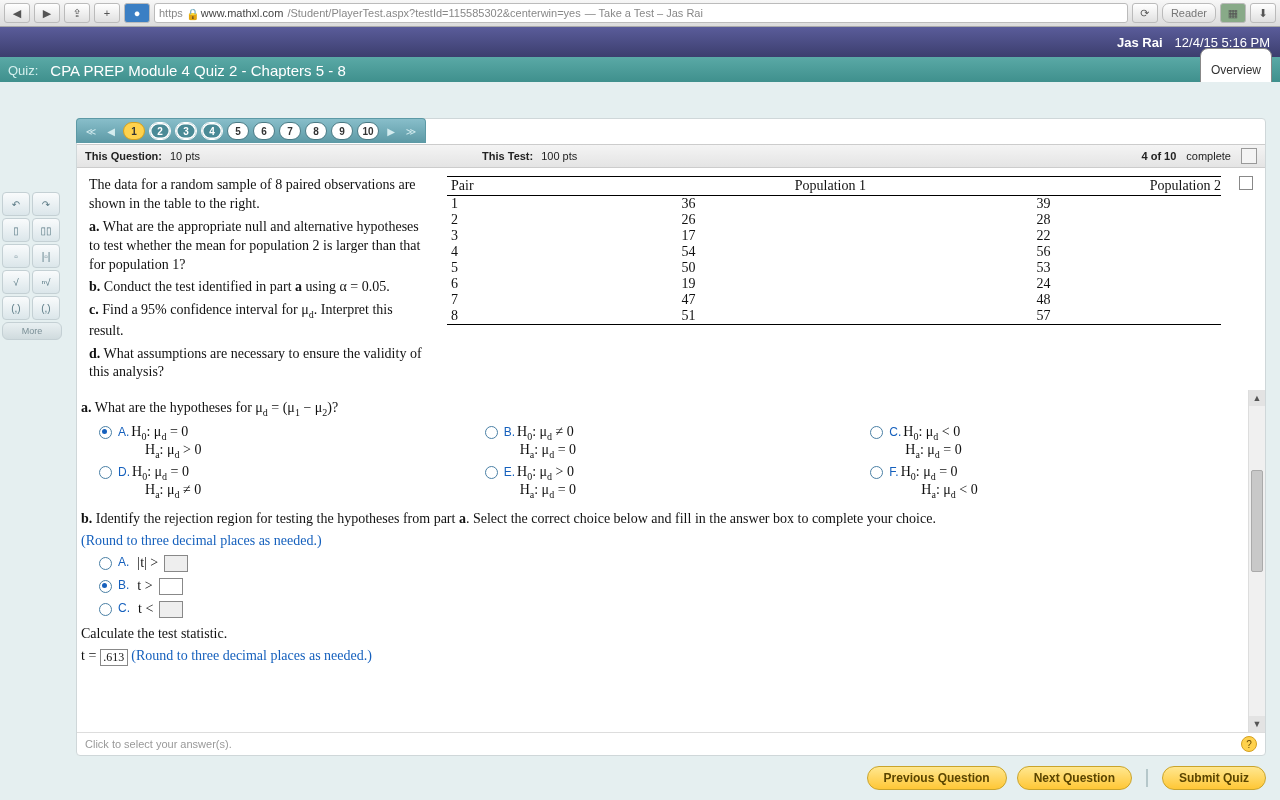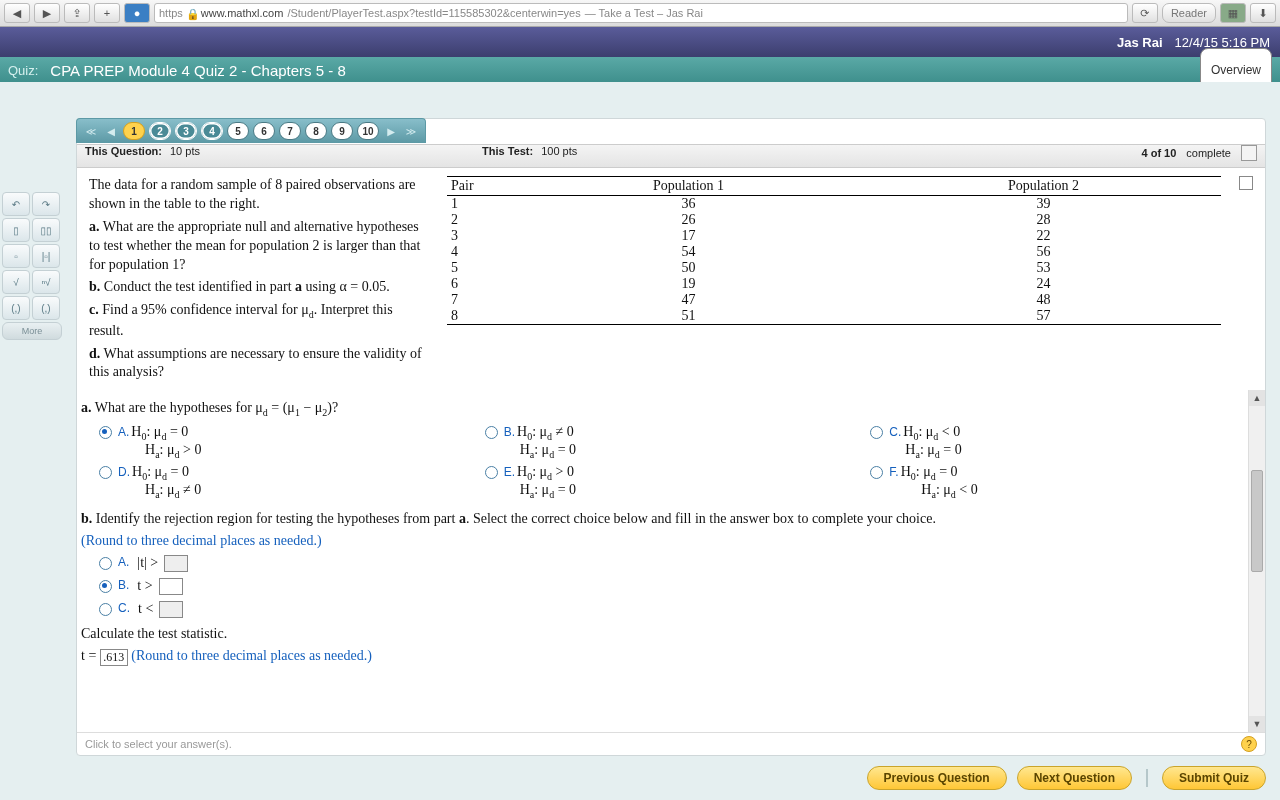--- a/index.html
+++ b/index.html
@@ -24,33 +24,33 @@
   .side-btn{flex:1;height:22px;background:linear-gradient(#f9fbfc,#dbe6ea);border:1px solid #c4d0d4;border-radius:4px;display:flex;align-items:center;justify-content:center;font-size:10px;color:#5a7a85}
   .side-more{width:100%;height:16px;background:linear-gradient(#e9f0f2,#d0dbde);border:1px solid #c4d0d4;border-radius:6px;display:flex;align-items:center;justify-content:center;font-size:9px;color:#7a8f96}
   .main{position:absolute;left:76px;right:14px;top:36px;bottom:44px;background:#fff;border:1px solid #cfd7d9;border-radius:4px;display:flex;flex-direction:column}
   
   .nav-row{height:24px;background:linear-gradient(#88beca,#5c99a5);border-radius:4px 4px 0 0;display:flex;align-items:center;padding:0 6px;gap:4px;width:fit-content;position:relative;top:-1px;left:-1px;border:1px solid #5c99a5;border-bottom:none}
   .nav-arrow{width:16px;height:16px;color:#d4ecef;font-size:10px;display:flex;align-items:center;justify-content:center}
   .nav-pill{width:20px;height:16px;border-radius:9px;background:#fff;color:#333;border:1px solid #4a7a85;display:flex;align-items:center;justify-content:center;font-size:10px;font-weight:bold}
   .nav-pill.current{background:#ffd24d;border-color:#d4a020}
   .nav-pill.circled{box-shadow:0 0 0 1.5px #fff inset;background:#4a8a96;color:#fff;border-color:#fff}
   
-  .info-row{display:flex;align-items:flex-start;height:22px;background:linear-gradient(#f4f4f4,#e4e4e4);border-bottom:1px solid #ccc;border-top:1px solid #ccc;padding:0 8px;font-size:11px;color:#222}
+  .info-row{display:flex;align-items:center;height:22px;background:linear-gradient(#f4f4f4,#e4e4e4);border-bottom:1px solid #ccc;border-top:1px solid #ccc;padding:0 8px;font-size:11px;color:#222}
   .info-row b{font-weight:bold}
   .info-row .seg{display:flex;gap:8px}
   .info-row .mid{margin-left:auto;margin-right:auto}
   .info-row .right{margin-left:auto;display:flex;align-items:center;gap:10px}
   .popout{width:14px;height:14px;border:1px solid #999;background:#f4f4f4}
   
   .content-top{display:flex;padding:8px 12px 4px 12px;gap:18px;font-family:"Times New Roman",serif;font-size:14px;color:#111}
   .left-text{width:340px;line-height:1.35}
   .left-text p{margin:0 0 4px 0}
   .data-table{flex:1}
   .data-table table{width:100%;border-collapse:collapse;font-size:14px}
-  .data-table th{text-align:center;font-weight:normal;border-bottom:1px solid #000;border-top:1px solid #000;padding:1px 0}
+  .data-table th{text-align:right;font-weight:normal;border-bottom:1px solid #000;border-top:1px solid #000;padding:1px 0}
   .data-table td{text-align:center;padding:0}
   .data-table tr.bot td{border-bottom:1px solid #000}
   .pair-col{width:60px;text-align:left!important;padding-left:4px!important}
   .open-icon{width:12px;height:12px;border:1px solid #888}
   
   .scroll-wrap{flex:1;display:flex;min-height:0}
   .scroll-body{flex:1;overflow:hidden;padding:4px 12px 8px 4px;font-family:"Times New Roman",serif;font-size:14px;color:#111}
   .scrollbar{width:16px;background:#f0f0f0;border-left:1px solid #ddd;position:relative}
   .sb-btn{height:16px;background:#e3e3e3;display:flex;align-items:center;justify-content:center;font-size:9px;color:#555}
   .sb-thumb{position:absolute;left:2px;right:2px;top:80px;height:100px;background:#c8c8c8;border:1px solid #aaa;border-radius:2px}

